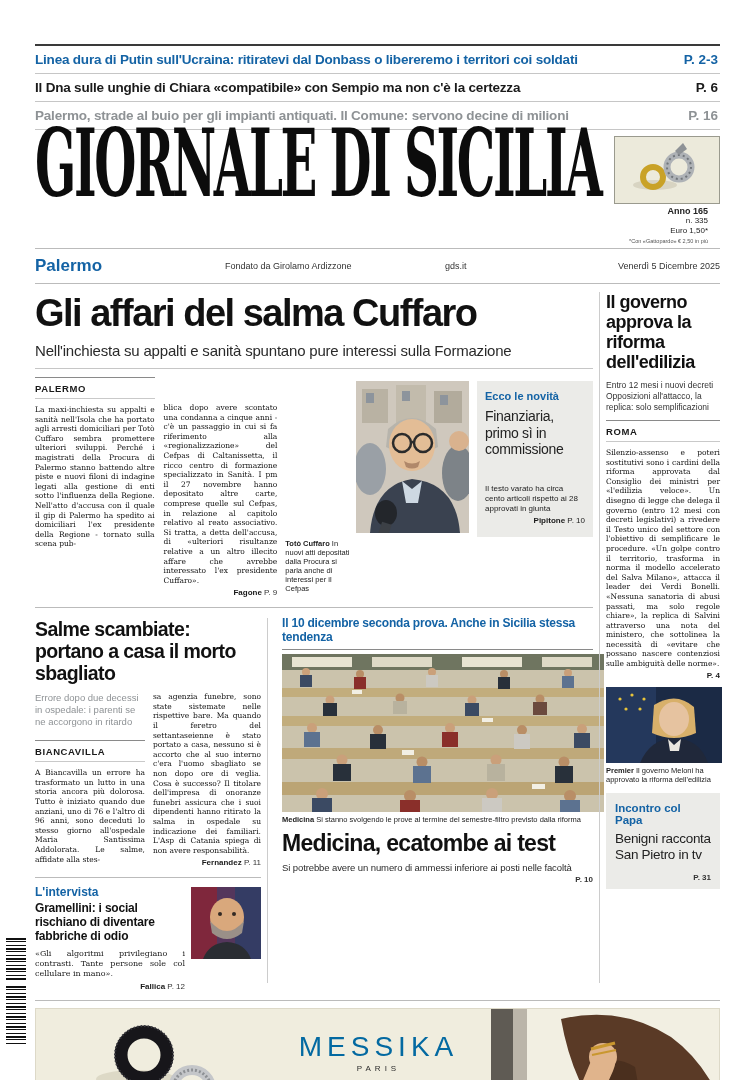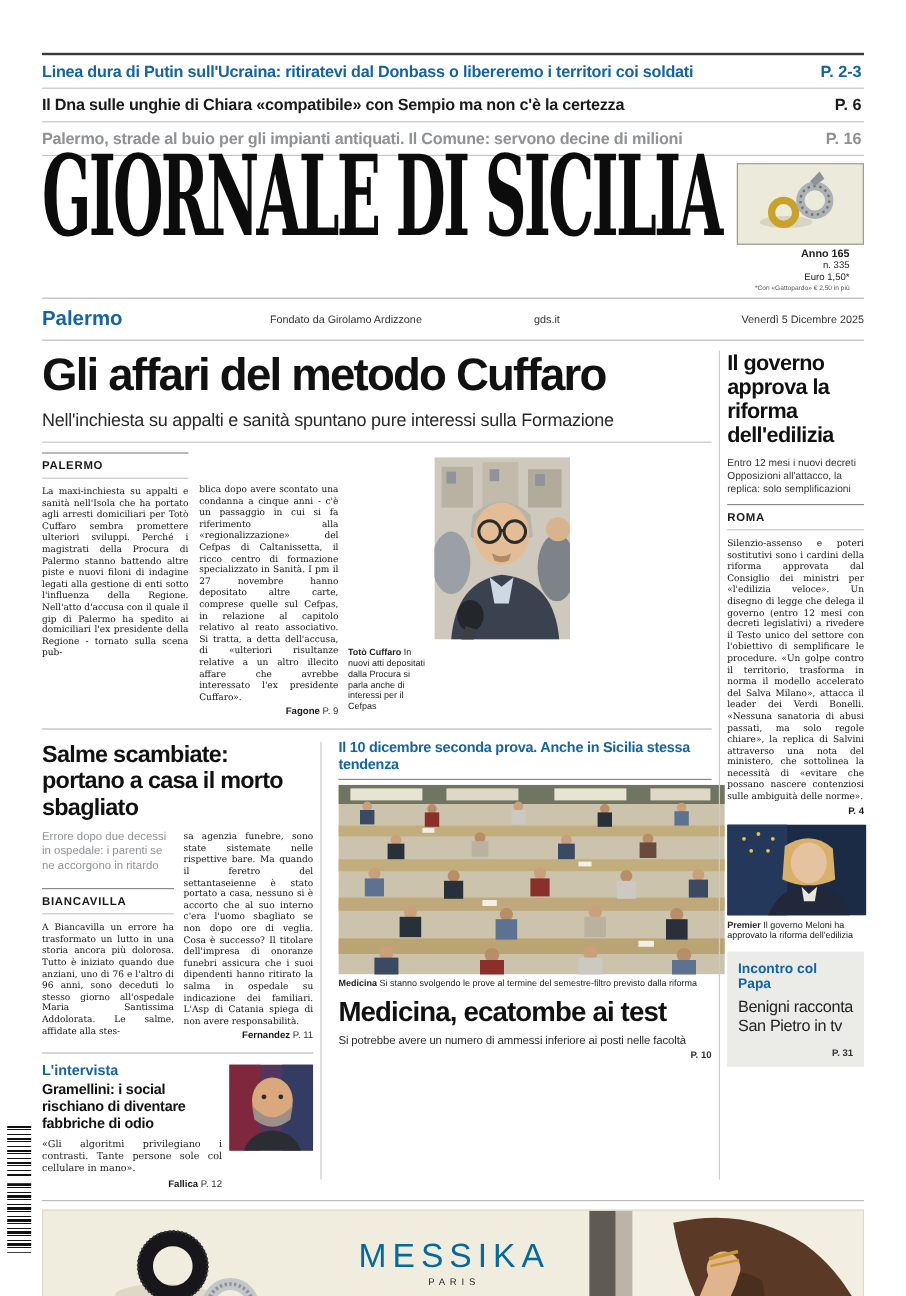--- a/index.html
+++ b/index.html
@@ -162,21 +162,21 @@
       <span class="edition">Palermo</span>
       <span class="founder">Fondato da Girolamo Ardizzone</span>
       <span class="site">gds.it</span>
       <span class="date">Venerdì 5 Dicembre 2025</span>
     </div>
 
     <div class="main">
       <div class="main-left">
 
         <div>
-          <div class="lead-hl">Gli affari del metodo Cuffaro</div>
+          <div class="lead-hl">Gli affari del salma Cuffaro</div>
           <div class="lead-sub">Nell'inchiesta su appalti e sanità spuntano pure interessi sulla Formazione</div>
           <div class="lead-cols">
             <div class="lead-c1">
               <div class="kicker">PALERMO</div>
               <div class="bodytext">La maxi-inchiesta su appalti e sanità nell'Isola che ha portato agli arresti domiciliari per Totò Cuffaro sembra promettere ulteriori sviluppi. Perché i magistrati della Procura di Palermo stanno battendo altre piste e nuovi filoni di indagine legati alla gestione di enti sotto l'influenza della Regione. Nell'atto d'accusa con il quale il gip di Palermo ha spedito ai domiciliari l'ex presidente della Regione - tornato sulla scena pub-</div>
             </div>
             <div class="lead-c2">
               <div class="bodytext">blica dopo avere scontato una condanna a cinque anni - c'è un passaggio in cui si fa riferimento alla «regionalizzazione» del Cefpas di Caltanissetta, il ricco centro di formazione specializzato in Sanità. I pm il 27 novembre hanno depositato altre carte, comprese quelle sul Cefpas, in relazione al capitolo relativo al reato associativo. Si tratta, a detta dell'accusa, di «ulteriori risultanze relative a un altro illecito affare che avrebbe interessato l'ex presidente Cuffaro».</div>
               <div class="byline">
                 <span class="n">Fagone</span>
@@ -205,20 +205,29 @@
                 <ellipse cx="56" cy="64" rx="23" ry="26" fill="#e3bd96"></ellipse>
                 <circle cx="46" cy="62" r="9" fill="none" stroke="#2b2b2b" stroke-width="2.5"></circle>
                 <circle cx="67" cy="62" r="9" fill="none" stroke="#2b2b2b" stroke-width="2.5"></circle>
                 <line x1="55" y1="61" x2="58" y2="61" stroke="#2b2b2b" stroke-width="2.5"></line>
                 <path d="M48 80 q8 5 16 0 l-2 6 q-6 3 -12 0 z" fill="#b0886a"></path>
                 <path d="M14 152 q4 -48 42 -54 q44 4 48 54 z" fill="#3a4250"></path>
                 <path d="M46 100 l10 8 l10 -8 l-4 22 l-12 0 z" fill="#cdd8e2"></path>
                 <ellipse cx="30" cy="132" rx="11" ry="13" fill="#23262b"></ellipse>
                 <rect x="24" y="142" width="10" height="12" fill="#3c4046" transform="rotate(18 29 148)"></rect>
               </svg>
+            </div>
+            <div class="newsbox">
+              <div class="box-label">Ecco le novità</div>
+              <div class="box-title">Finanziaria, primo sì in commissione</div>
+              <div class="box-body">Il testo varato ha circa cento articoli rispetto ai 28 approvati in giunta</div>
+              <div class="box-by">
+                <span class="n">Pipitone</span>
+                <span>P. 10</span>
+              </div>
             </div>
           </div>
         </div>
 
         <div class="band-rule"></div>
 
         <div class="band">
           <div class="salme-col">
             <div class="salme-hl">Salme scambiate: portano a casa il morto sbagliato</div>
             <div class="salme-cols">

